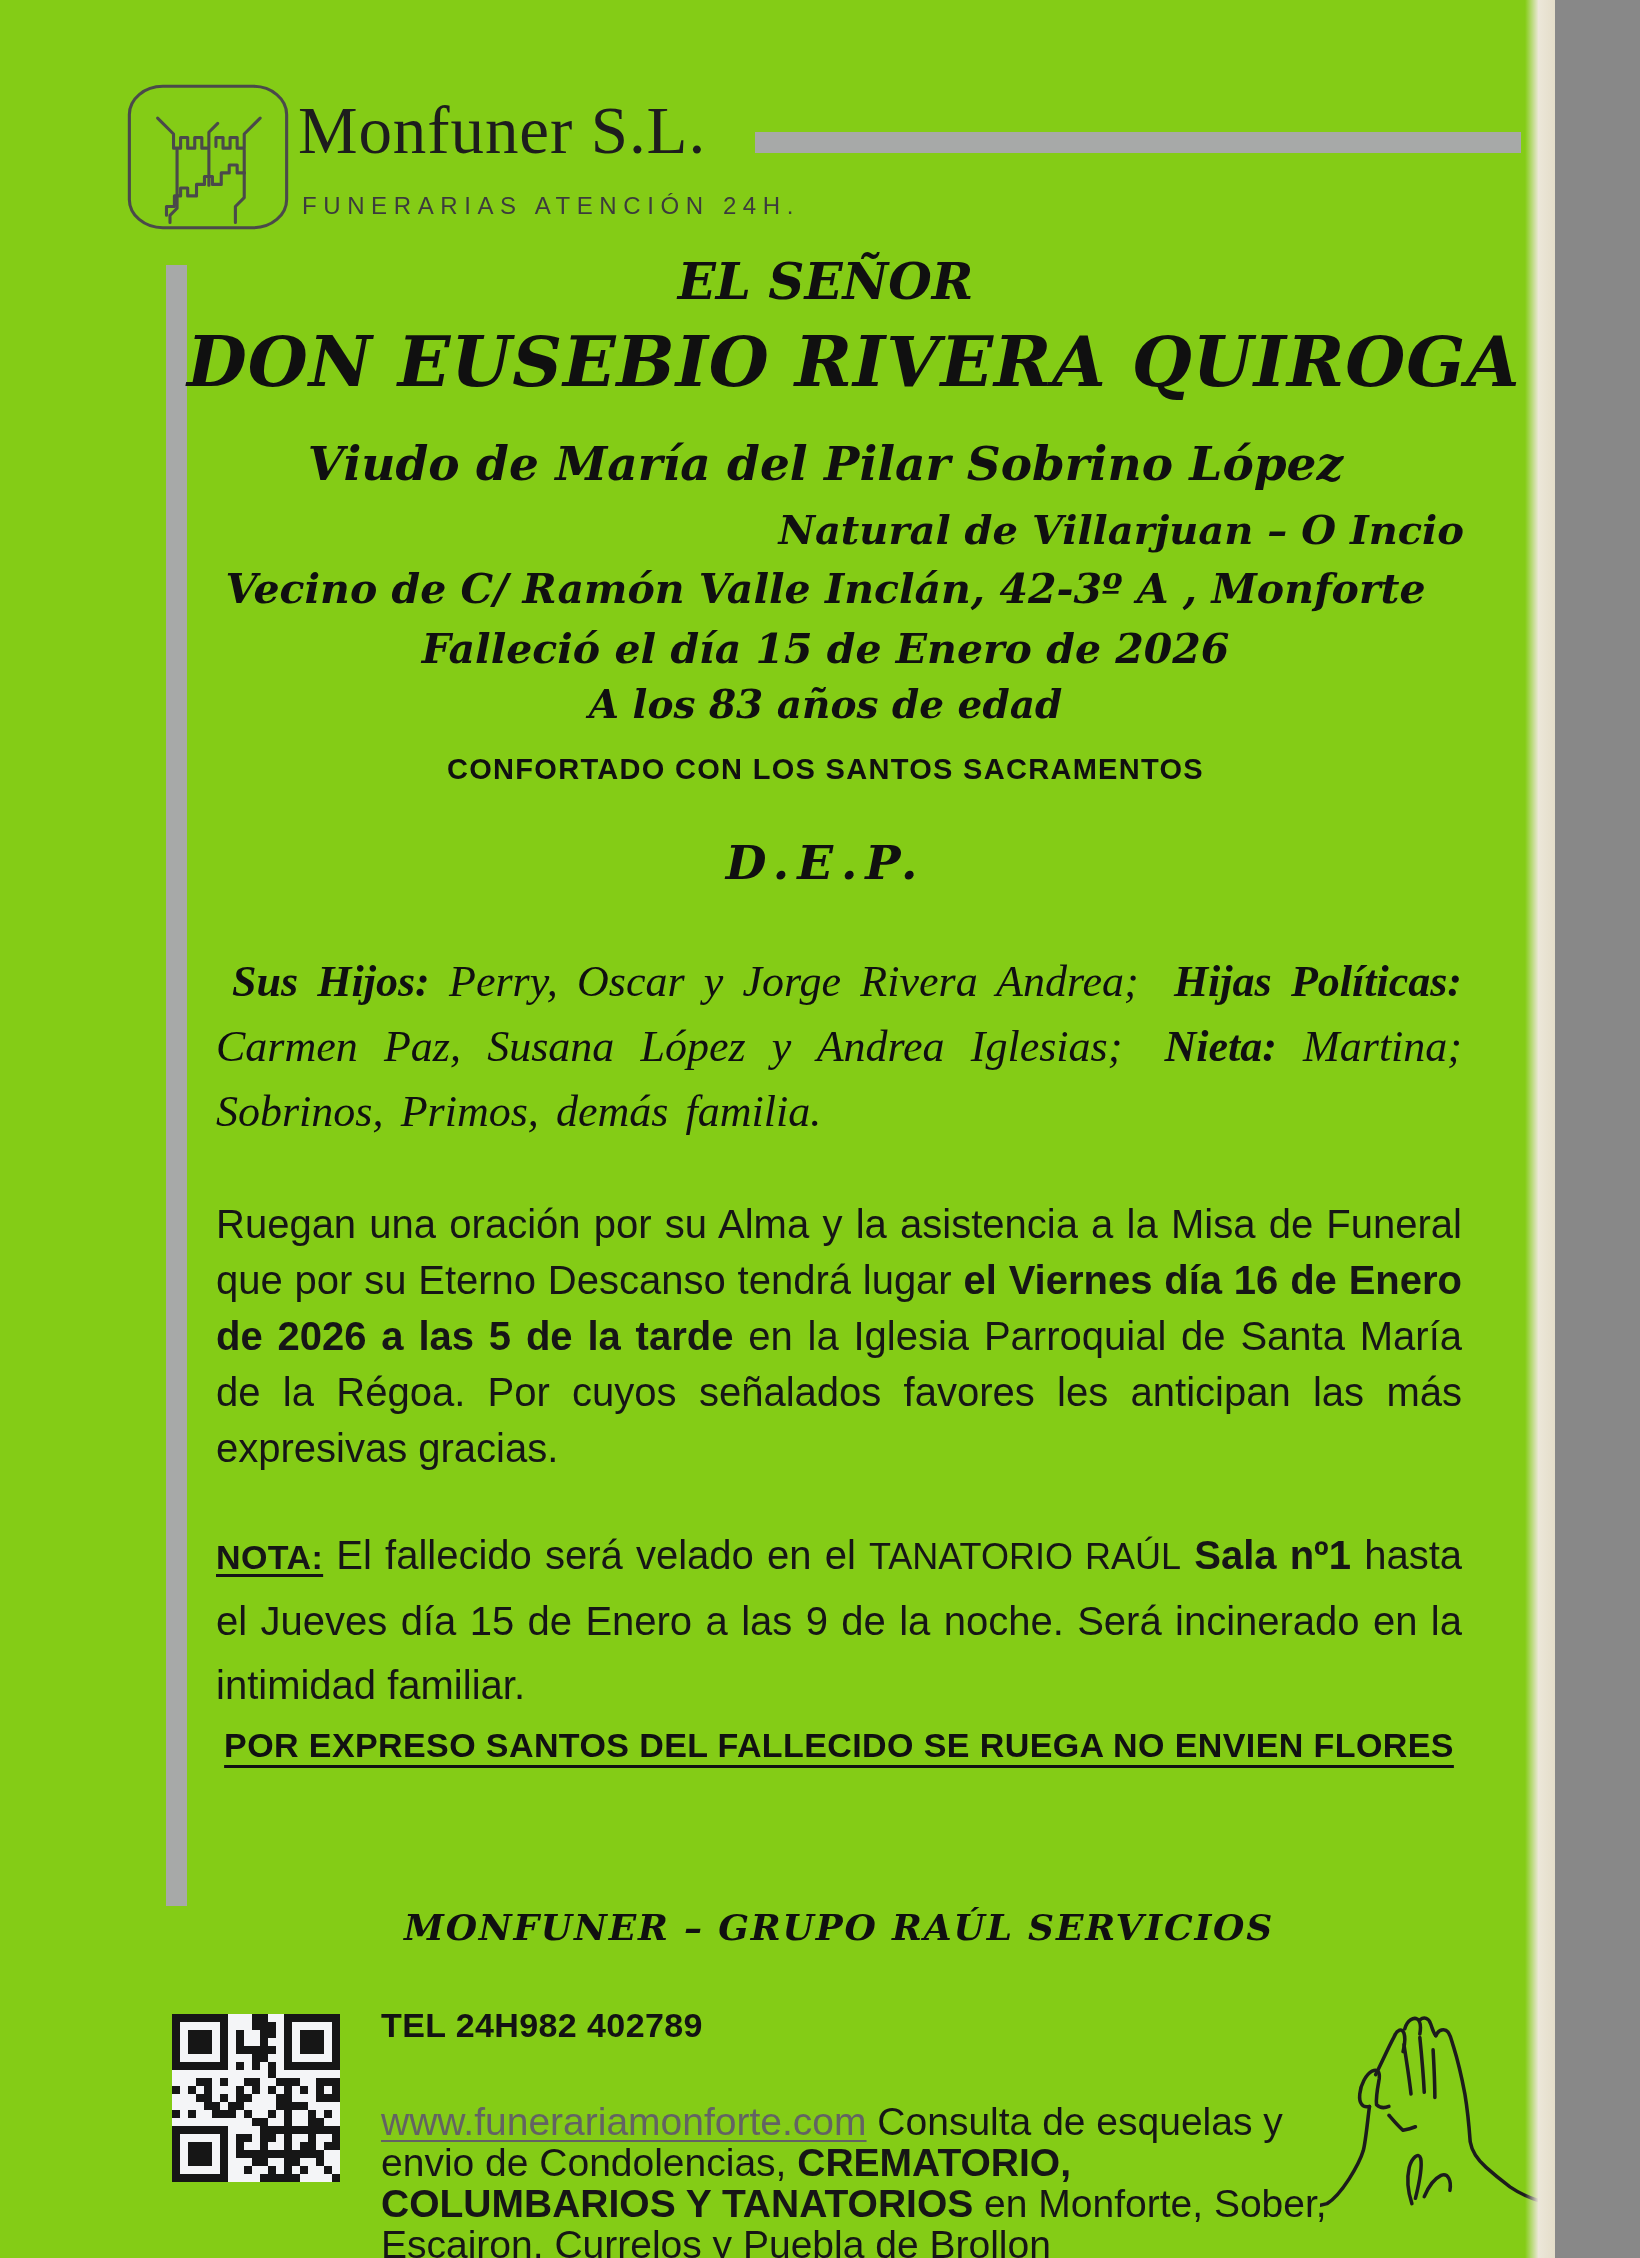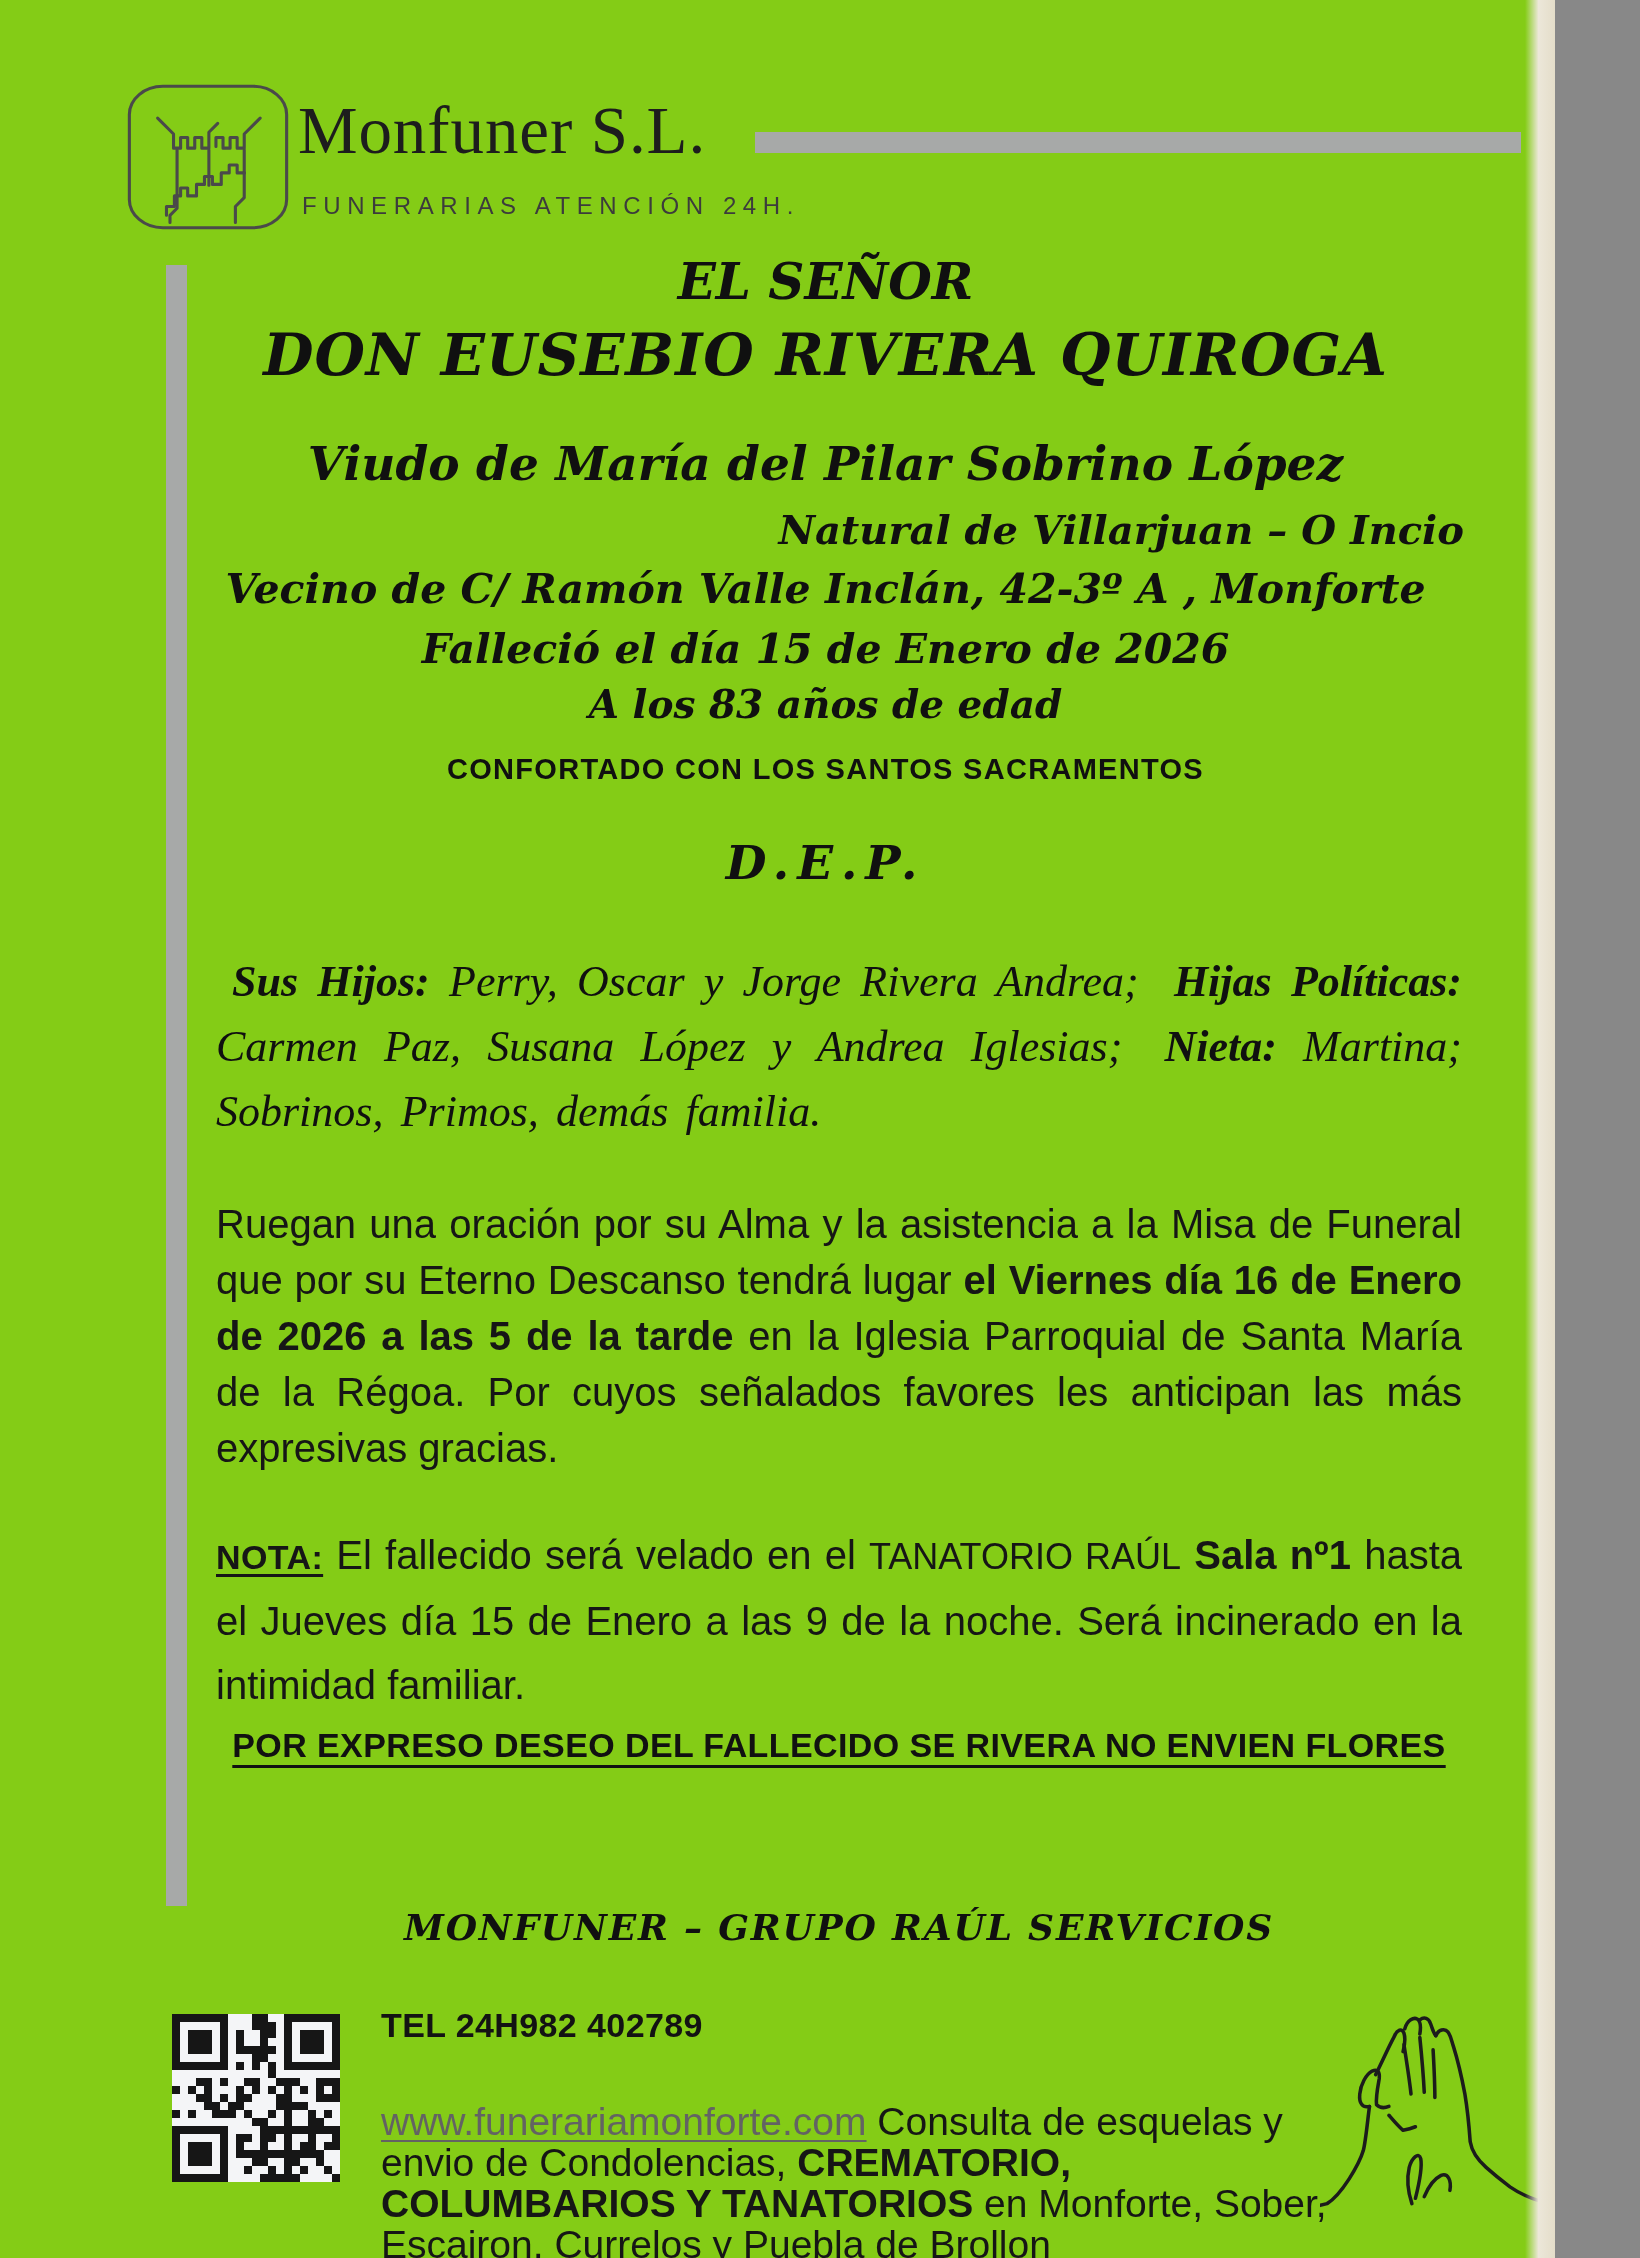--- a/index.html
+++ b/index.html
@@ -27,21 +27,21 @@
     font-size:24px;letter-spacing:6.6px;color:#3c3c3c;white-space:nowrap;
   }
   .hbar{position:absolute;left:755px;top:132px;width:766px;height:21px;background:#a7a9a8;}
   .vbar{position:absolute;left:166px;top:265px;width:21px;height:1641px;background:#a7a9a8;}
   
   .cline{
     position:absolute;left:187px;width:1277px;text-align:center;white-space:nowrap;
     font-family:"DejaVu Serif",serif;font-style:italic;font-weight:700;color:#101010;
   }
   .l-senor   {top:252px;font-size:50px;}
-  .l-name    {top:321px;font-size:58px;letter-spacing:0.9px;}
+  .l-name    {top:321px;font-size:69px;letter-spacing:0.9px;}
   .l-viudo   {top:436px;font-size:47px;}
   .l-natural {top:506px;font-size:40px;text-align:right;}
   .l-vecino  {top:565px;font-size:41px;}
   .l-fallecio{top:625px;font-size:41px;}
   .l-age     {top:681px;font-size:39px;}
   .l-sacr{
     top:753px;font-family:"Liberation Sans",sans-serif;font-style:normal;
     font-size:29px;font-weight:700;letter-spacing:1.3px;
   }
   .l-dep{top:835px;font-size:47px;letter-spacing:8px;}
@@ -124,21 +124,21 @@
   </div>
 
   <div class="para funeral">
     <span>Ruegan una oración por su Alma y la asistencia a la Misa de Funeral que por su Eterno Descanso tendrá lugar </span><b>el Viernes día 16 de Enero de 2026 a las 5 de la tarde</b><span> en la Iglesia Parroquial de Santa María de la Régoa. Por cuyos señalados favores les anticipan las más expresivas gracias.</span>
   </div>
 
   <div class="para nota">
     <span class="nota-label">NOTA:</span><span> El fallecido será velado en el </span><span class="tanatorio">TANATORIO RAÚL</span><b> Sala nº1</b><span> hasta el Jueves día 15 de Enero a las 9 de la noche. Será incinerado en la intimidad familiar.</span>
   </div>
 
-  <div class="para flowers">POR EXPRESO DESEO DEL FALLECIDO SE RIVERA NO ENVIEN FLORES</div>
+  <div class="para flowers">POR EXPRESO SANTOS DEL FALLECIDO SE RUEGA NO ENVIEN FLORES</div>
 
   <div class="para group-line">MONFUNER – GRUPO RAÚL SERVICIOS</div>
 
   <svg class="qr" width="168" height="168" viewBox="0 0 189 189" shape-rendering="crispEdges">
     <rect x="0" y="0" width="189" height="189" fill="#f4f5f7"></rect>
     <g fill="#161616">
       <rect x="0" y="0" width="63" height="63"></rect>
       <rect x="126" y="0" width="63" height="63"></rect>
       <rect x="0" y="126" width="63" height="63"></rect>
     </g>

